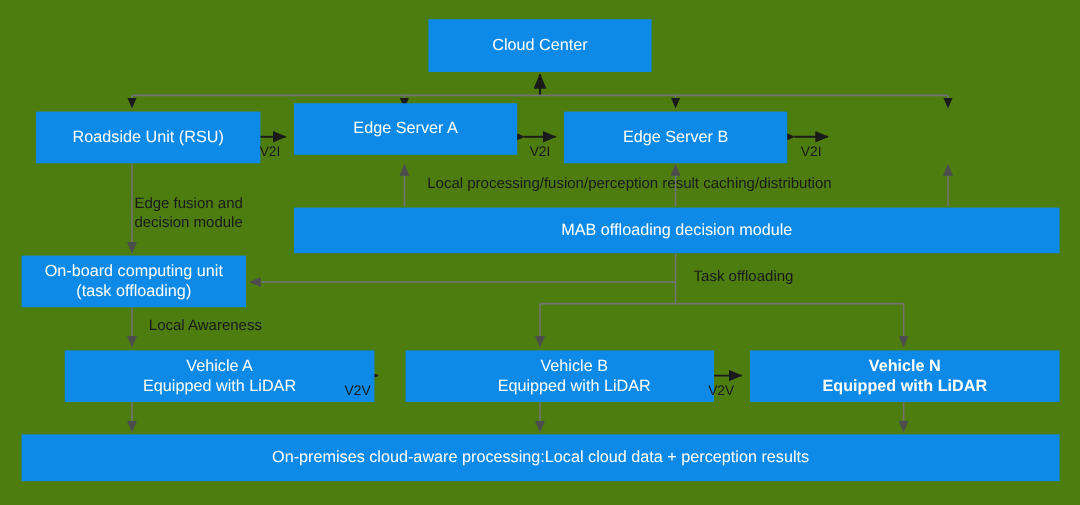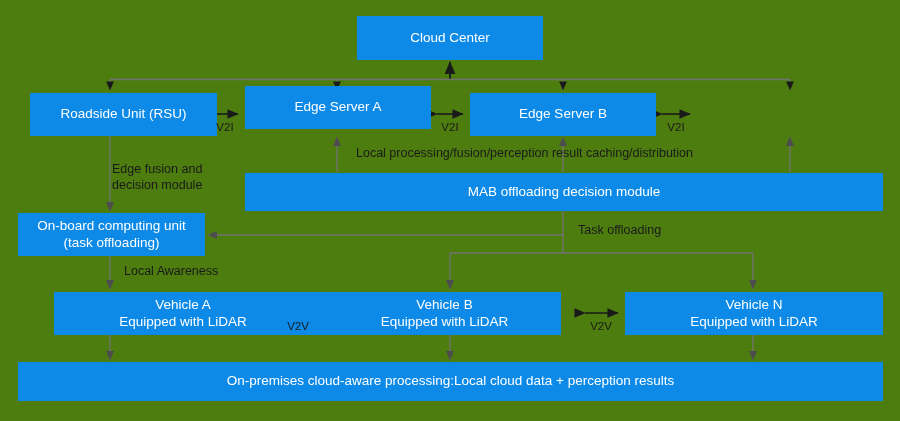--- a/index.html
+++ b/index.html
@@ -125,24 +125,24 @@
 
 
   <div class="node" style="left:245px; top:173px; width:638px; height:38px;">MAB offloading decision module</div>
 
   <div class="node" style="left:18px; top:213px; width:187px; height:43px;">On-board computing unit
 (task offloading)</div>
 
   <div class="node" style="left:18px; top:292px; width:258px; height:43px;margin-left:36px;">Vehicle A
 Equipped with LiDAR</div>
 
-  <div class="node" style="left:304px; top:292px; width:257px; height:43px;padding-left:28px;">Vehicle B
+  <div class="node" style="left:338px; top:292px; width:257px; height:43px;padding-left:28px;">Vehicle B
 Equipped with LiDAR</div>
 
-  <div class="node" style="left:625px; top:292px; width:258px; height:43px;">Vehicle N
+  <div class="node" style="left:625px; top:292px; width:258px; height:43px;font-weight:bold;">Vehicle N
 Equipped with LiDAR</div>
 
   <div class="node" style="left:18px; top:362px; width:865px; height:39px;">On-premises cloud-aware processing:Local cloud data + perception results</div>
 
   <div class="edge-label small center" style="left:208px; top:120px; width:34px;">V2I</div>
 
   <div class="edge-label small center" style="left:433px; top:120px; width:34px;">V2I</div>
 
   <div class="edge-label small center" style="left:659px; top:120px; width:34px;">V2I</div>
 

